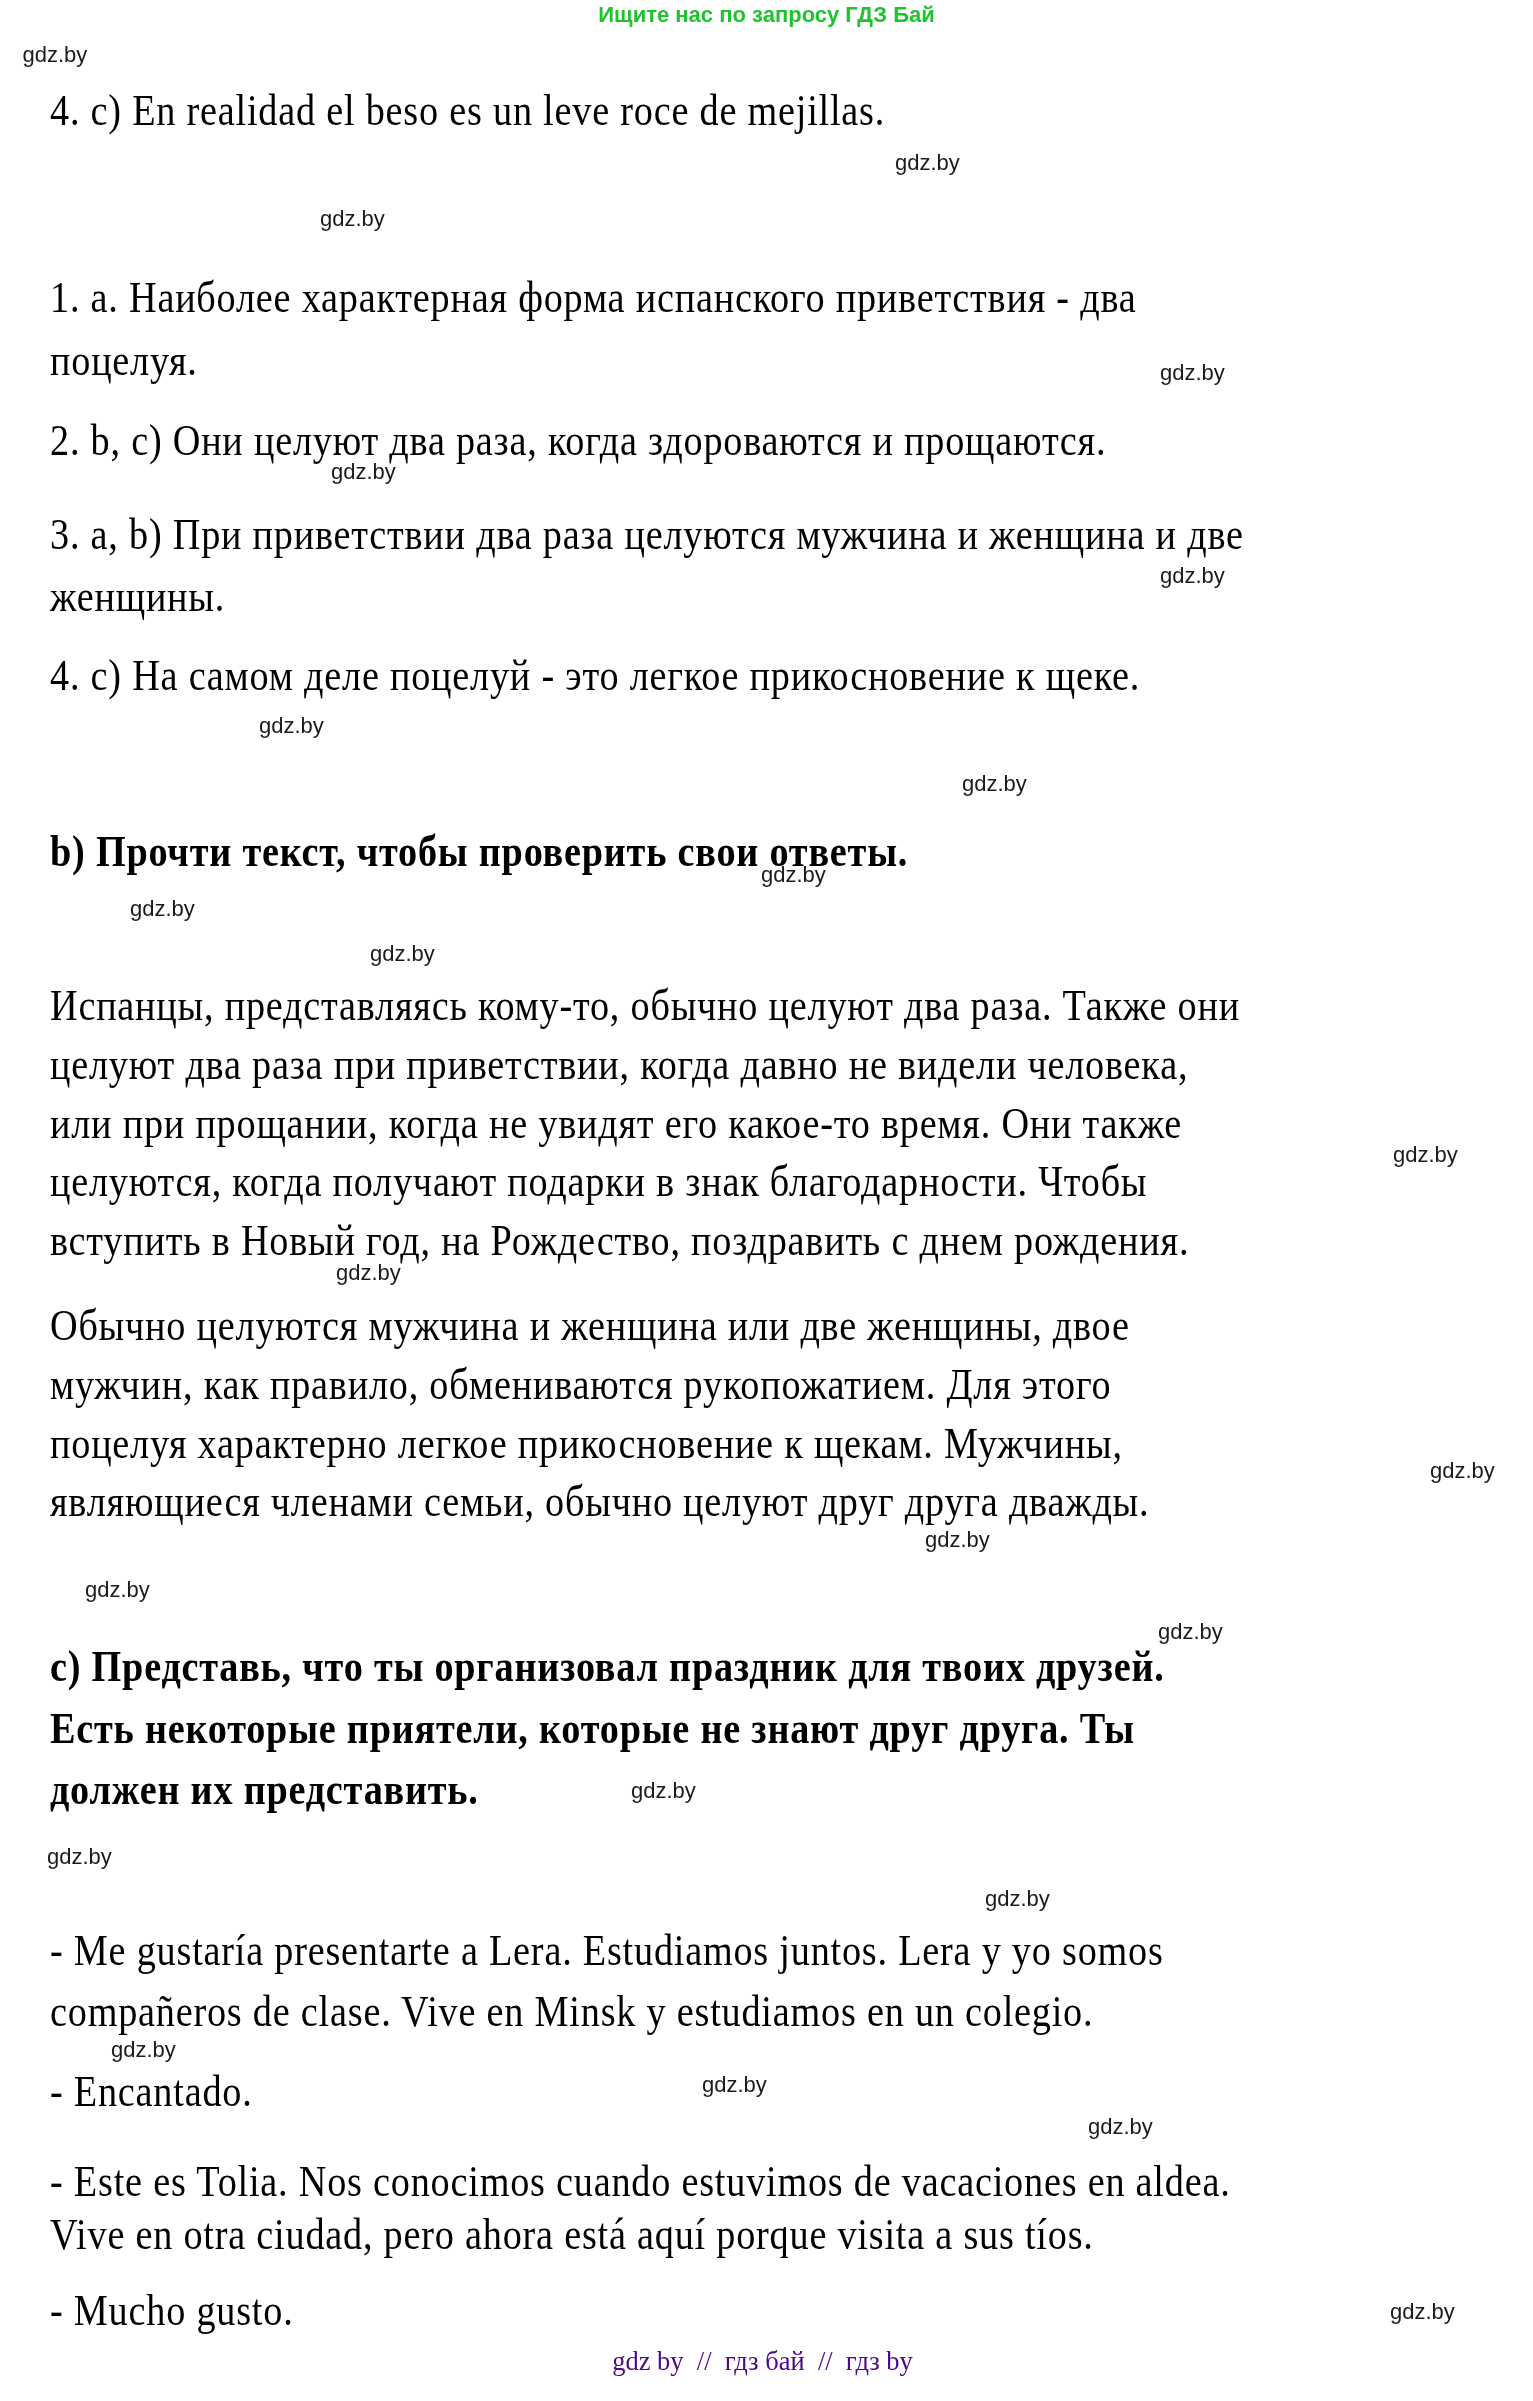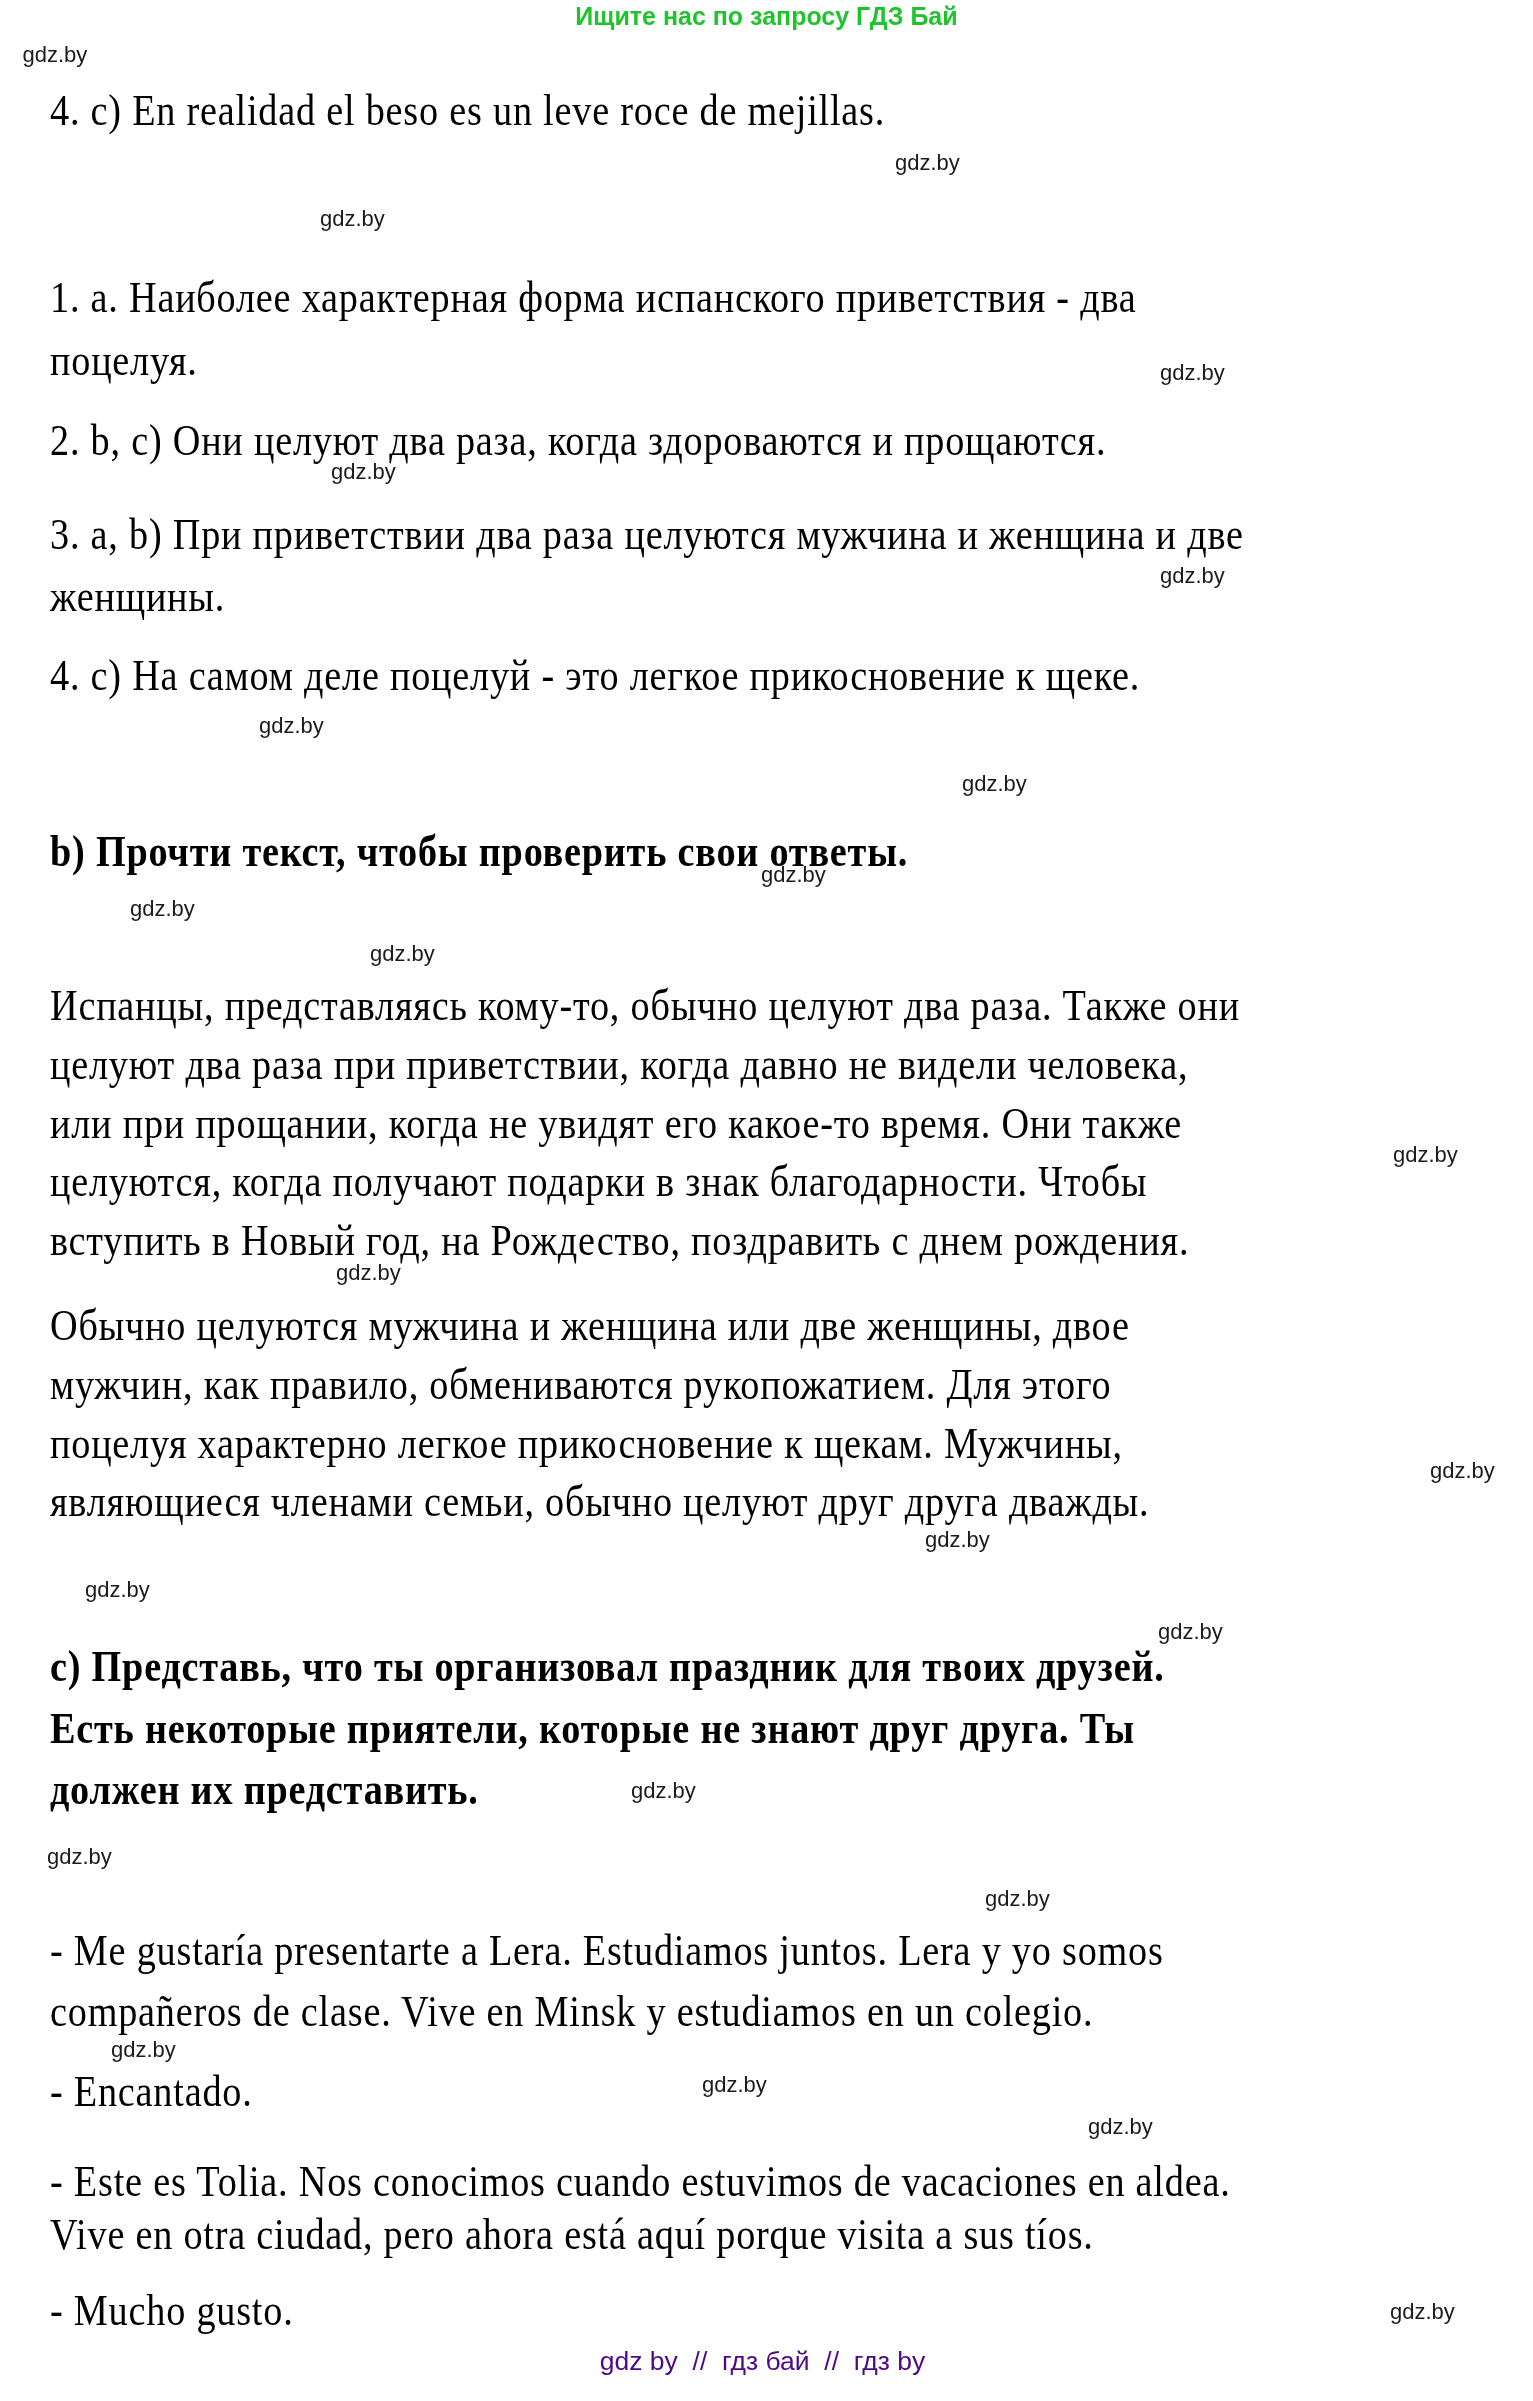--- a/index.html
+++ b/index.html
@@ -14,25 +14,25 @@
   }
   .bold{font-weight:bold;}
   .wm{
     position:absolute;white-space:nowrap;
     font-family:"Liberation Sans",sans-serif;
     font-size:22px;color:#1b1b1b;
   }
   .promo{
     position:absolute;left:0;right:0;top:1.6px;text-align:center;
     font-family:"Liberation Sans",sans-serif;
-    font-size:25px;font-weight:bold;
+    font-size:22px;font-weight:bold;
   }
   .footer{
     position:absolute;left:0;right:8px;top:2346px;text-align:center;
-    font-family:Liberation Sans, sans-serif;
+    font-family:Liberation Serif, serif;
     font-size:26.5px;white-space:pre;
   }
 </style>
 </head>
 <body>
 
 <div class="page">
 
   <div class="promo" style="color: rgb(31, 195, 45);">Ищите нас по запросу ГДЗ Бай</div>
 

